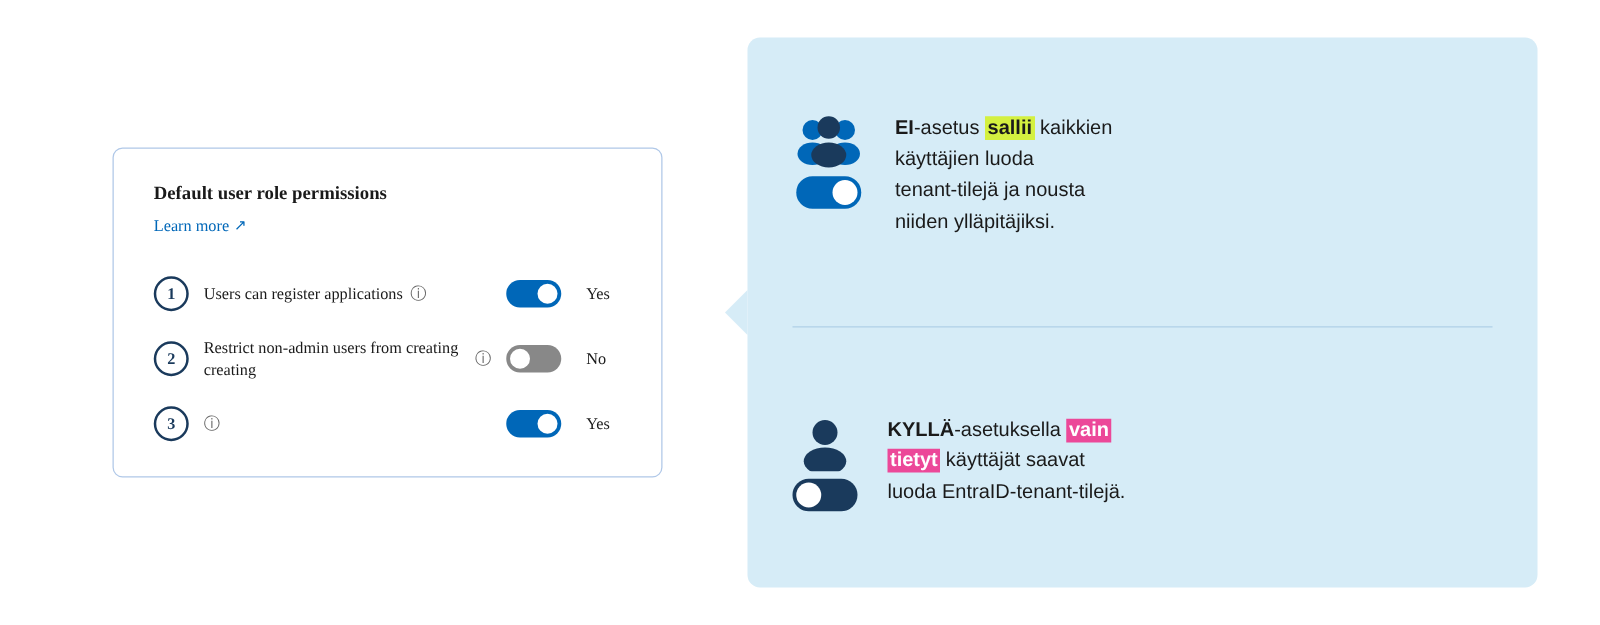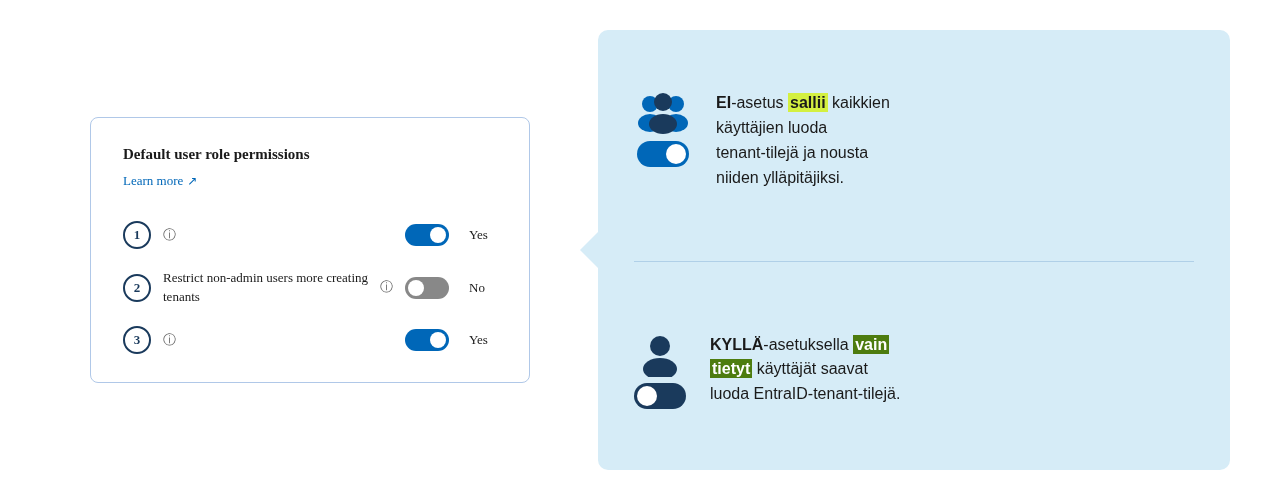--- a/index.html
+++ b/index.html
@@ -211,21 +211,21 @@
       color: #1a1a1a;
       line-height: 1.55;
       font-weight: 400;
     }
     .highlight-green {
       background: #d4f040;
       font-weight: 700;
       padding: 1px 2px;
     }
     .highlight-pink {
-      background: #4d7c0f;
+      background: #ec4899;
       font-weight: 700;
       padding: 1px 2px;
       color: #fff;
     }
     .bold-text {
       font-weight: 700;
     }
     .divider {
       height: 1px;
       background: #b0d0e8;
@@ -248,35 +248,36 @@
 
       <a class="learn-more">
         <span>Learn more</span>
         <span class="learn-more-icon">↗</span>
       </a>
 
       
       <div class="permission-row">
         <div class="row-number">1</div>
         <div class="row-label">
+          <span>Users can register applications</span>
           <span class="info-icon">ⓘ</span>
         </div>
         <div class="toggle-area">
           <div class="toggle on">
             <div class="toggle-knob"></div>
           </div>
           <span class="toggle-label">Yes</span>
         </div>
       </div>
 
       
       <div class="permission-row">
         <div class="row-number">2</div>
         <div class="row-label">
-          <span>Restrict non-admin users more creating tenants</span>
+          <span>Restrict non-admin users from creating creating</span>
           <span class="info-icon">ⓘ</span>
         </div>
         <div class="toggle-area">
           <div class="toggle off">
             <div class="toggle-knob"></div>
           </div>
           <span class="toggle-label">No</span>
         </div>
       </div>
 

